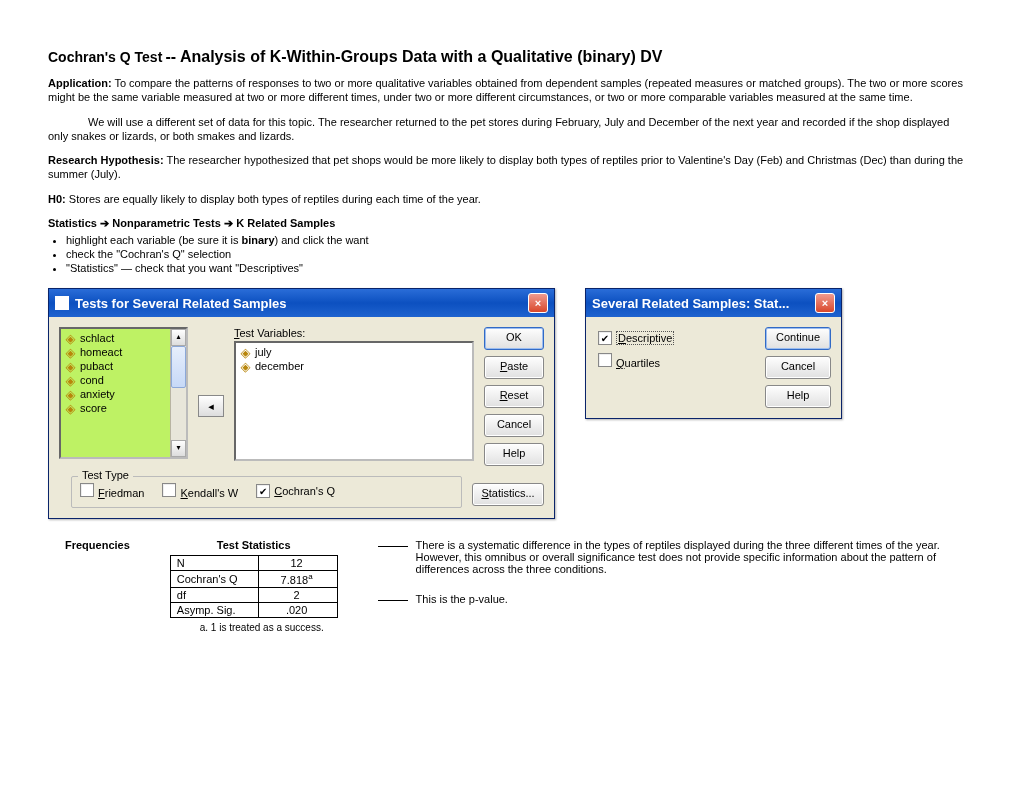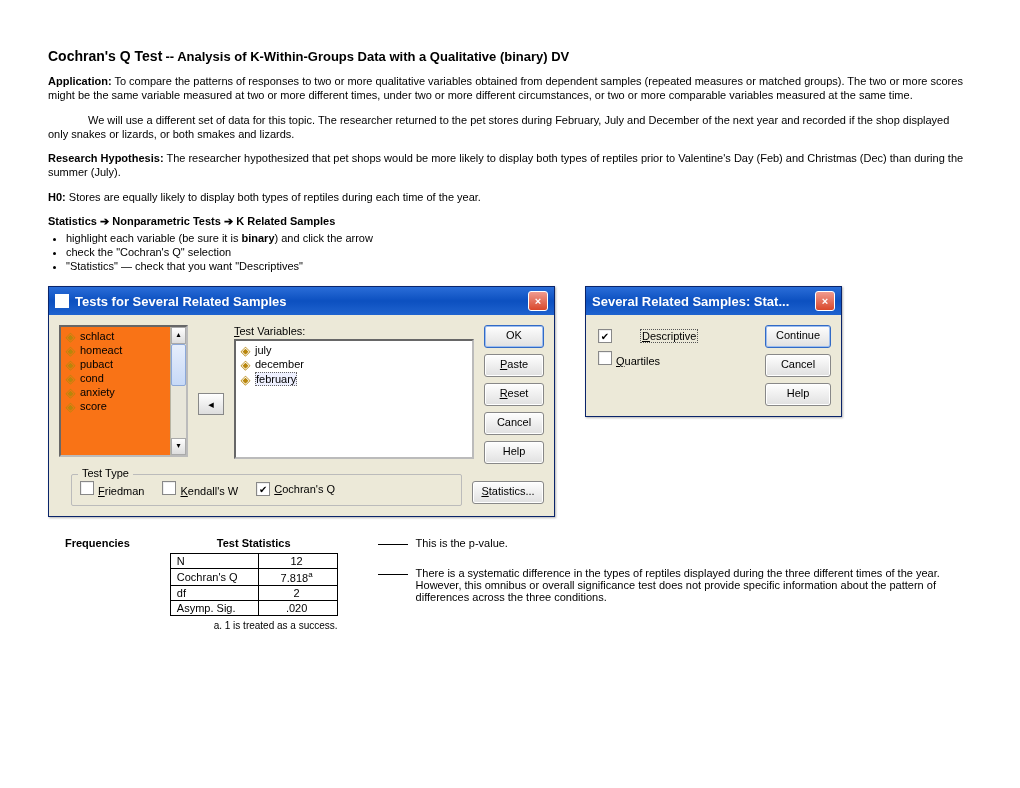--- a/index.html
+++ b/index.html
@@ -5,21 +5,21 @@
   body {
     font-family: Arial, Helvetica, sans-serif;
     font-size: 11px;
     margin: 0;
     padding: 48px;
     width: 1020px;
     box-sizing: border-box;
     color: #000;
   }
   .title { font-size: 14px; font-weight: bold; display: inline; }
-  .subtitle { font-size: 13px; font-weight: bold; display: inline; }
+  .subtitle { font-size: 16px; font-weight: bold; display: inline; }
   p { margin: 10px 0; line-height: 1.3; }
   .label { font-weight: bold; }
   .arrow { font-family: sans-serif; }
   ul.bullets { margin: 4px 0 14px 0; padding-left: 18px; }
   ul.bullets li { margin: 2px 0; }
   
   .dialogs-row { display: flex; gap: 30px; align-items: flex-start; }
   .dialog {
     border: 1px solid #0a246a;
     background: #ece9d8;
@@ -44,21 +44,21 @@
   }
   .closebtn {
     width: 18px; height: 18px; background: linear-gradient(to bottom,#f09b8f,#d9482b);
     border: 1px solid #fff; border-radius: 3px; color: #fff;
     display: flex; align-items: center; justify-content: center;
     font-weight: bold; font-size: 11px; font-family: Arial;
   }
   .dialog-body { padding: 10px; font-size: 11px; font-family: Tahoma, sans-serif; }
   .main-row { display: flex; gap: 10px; align-items: flex-start; }
   .listbox {
-    background: #f97316; border: 2px inset #bbb;
+    background: #bef264; border: 2px inset #bbb;
     height: 128px; flex: 0 0 125px;
     display: flex;
   }
   .listbox-items { flex: 1; padding: 2px 4px; overflow: hidden; }
   .listbox-items div { padding: 1px 0; display: flex; align-items: center; gap: 4px; }
   .scrollbar {
     width: 15px; background: #e8e6da; display: flex; flex-direction: column;
     border-left: 1px solid #b8b4a2;
   }
   .sb-btn { height: 15px; background: linear-gradient(to bottom,#fefefe,#ddd); border:1px solid #aaa; font-size:8px; text-align:center; line-height:13px;}
@@ -98,21 +98,21 @@
   }
   .fieldset .legend {
     position: absolute; top: -8px; left: 6px; background: #ece9d8; padding: 0 4px;
   }
   .checkbox-row { display: flex; gap: 18px; align-items: center; }
   .chk {
     width: 12px; height: 12px; background:#fff; border:1px solid #888;
     display:inline-flex; align-items:center; justify-content:center;
     font-size:10px; margin-right:4px; box-shadow: inset 1px 1px 0 #eee;
   }
-  .sel-text { border:1px dotted #555; padding:0 1px;margin-left:24px;}
+  .sel-text { border:1px dotted #555; padding:0 1px;}
   
   .tables-row { display:flex; gap:40px; margin-top:20px; align-items:flex-start;}
   .freq-block { }
   .tbl-title { font-weight:bold; text-align:center; font-size:11px; margin-bottom:4px;}
   table.data { border-collapse:collapse; font-size:11px;}
   table.data th, table.data td { border:1px solid #000; padding:1px 8px; text-align:center; font-weight:normal;}
   table.data .noborder { border-top:none; border-left:none;}
   table.data .rh { text-align:left; padding-left:6px; padding-right:16px;}
   .stats-tbl td.lab { text-align:left; padding-left:6px; padding-right:20px;}
   .stats-tbl td.val { padding-right:10px;}
@@ -153,21 +153,21 @@
 <p style="font-weight:bold; margin-bottom:2px;">
   <span>Statistics</span>
   <span class="arrow"> ➔ </span>
   <span>Nonparametric Tests</span>
   <span class="arrow"> ➔ </span>
   <span>K Related Samples</span>
 </p>
 
 <ul class="bullets">
   <li>
-    <span>highlight each variable (be sure it is </span><b>binary</b><span>) and click the arrow</span>
+    <span>highlight each variable (be sure it is </span><b>binary</b><span>) and click the want</span>
   </li>
   <li><span>check the "Cochran's Q" selection</span></li>
   <li><span>"Statistics" — check that you want "Descriptives"</span></li>
 </ul>
 
 <div class="dialogs-row">
 
   <div class="dialog main">
     <div class="titlebar">
       <div class="titlebar-left">
@@ -220,24 +220,20 @@
         <div class="testvars-col">
           <div class="field-label-nound"><span style="text-decoration:underline;">T</span><span>est Variables:</span></div>
           <div class="testvars-box">
             <div>
                 <span class="varicon"></span>
                 <span>july</span>
               </div>
             <div>
                 <span class="varicon"></span>
                 <span>december</span>
-              </div>
-            <div>
-                <span class="varicon"></span>
-                <span class="sel">february</span>
               </div>
           </div>
         </div>
         <div class="btn-col">
           <div class="winbtn default">OK</div>
           <div class="winbtn"><span style="text-decoration:underline;">P</span>aste</div>
           <div class="winbtn"><span style="text-decoration:underline;">R</span>eset</div>
           <div class="winbtn">Cancel</div>
           <div class="winbtn">Help</div>
         </div>
@@ -301,29 +297,29 @@
       <tr>
             <td class="lab">df</td>
             <td class="val"><span>2</span></td>
           </tr>
       <tr>
             <td class="lab">Asymp. Sig.</td>
             <td class="val"><span>.020</span></td>
           </tr>
     </tbody>
       </table>
-    <div class="footnote" style="text-align:right; padding-left:16px;">
+    <div class="footnote" style="text-align:center; padding-left:16px;">
       <span>a.</span>
       <span>1 is treated as a success.</span>
     </div>
   </div>
 
   <div class="annot-col">
     <div class="annot-line">
       <div class="leadline"></div>
-      <div class="annot-text">This is the p-value.</div>
+      <div class="annot-text">There is a systematic difference in the types of reptiles displayed during the three different times of the year.  However, this omnibus or overall significance test does not provide specific information about the pattern of differences across the three conditions.</div>
     </div>
     <div class="annot-line">
       <div class="leadline"></div>
-      <div class="annot-text">There is a systematic difference in the types of reptiles displayed during the three different times of the year.  However, this omnibus or overall significance test does not provide specific information about the pattern of differences across the three conditions.</div>
+      <div class="annot-text">This is the p-value.</div>
     </div>
   </div>
 </div>
 
 </body></html>

